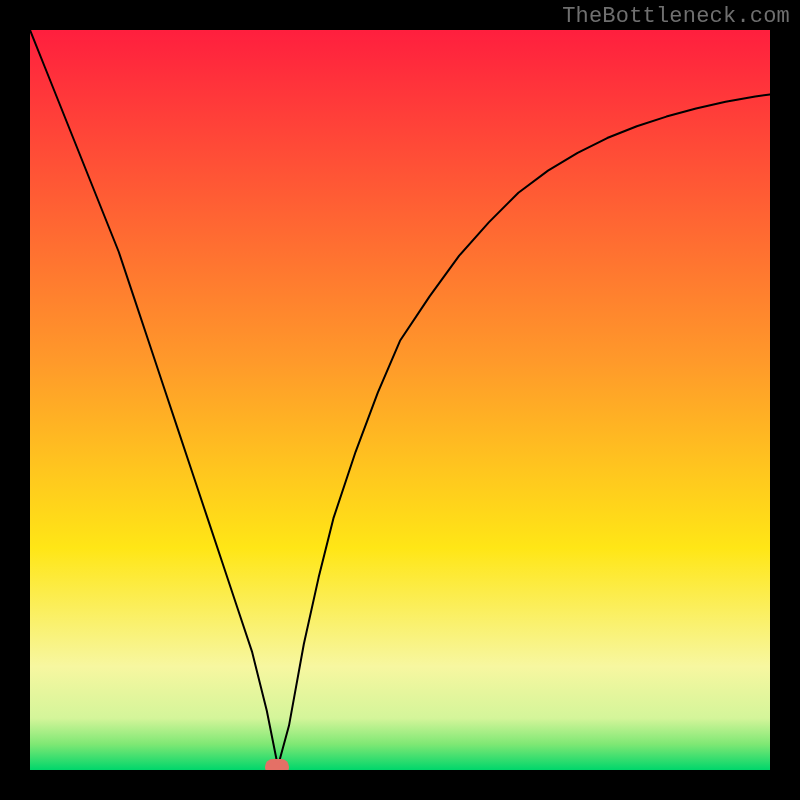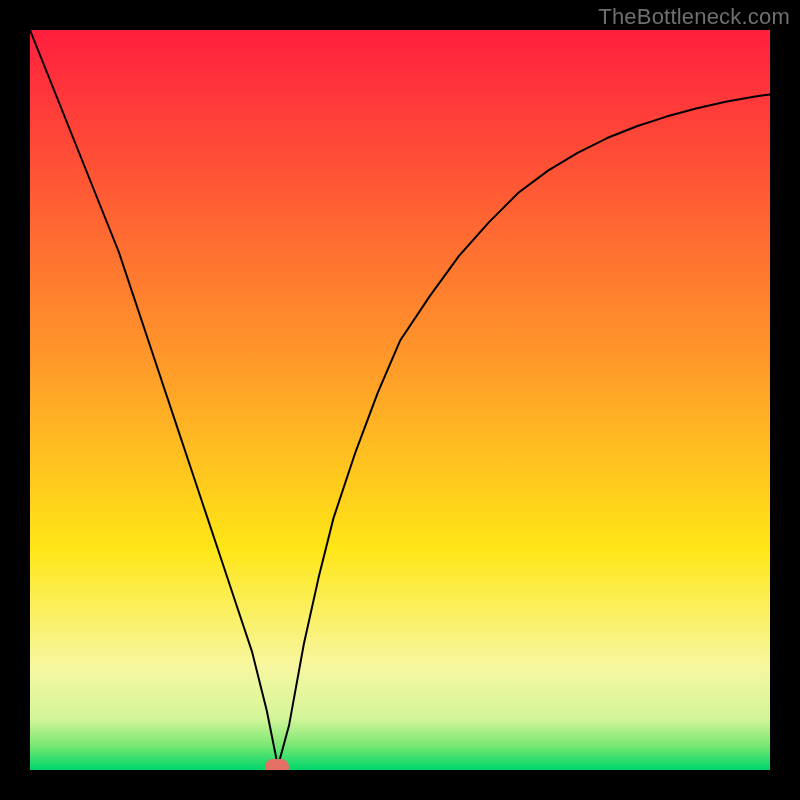--- a/index.html
+++ b/index.html
@@ -9,20 +9,21 @@
     height: 800px;
     background: #000;
     overflow: hidden;
     font-family: Arial, Helvetica, sans-serif;
   }
   .outer {
     position: relative;
     width: 800px;
     height: 800px;
     background: #000;
+    font-family: Liberation Mono, monospace;
   }
   .plot-area {
     position: absolute;
     left: 30px;
     top: 30px;
     width: 740px;
     height: 740px;
     overflow: hidden;
   }
   .watermark {

